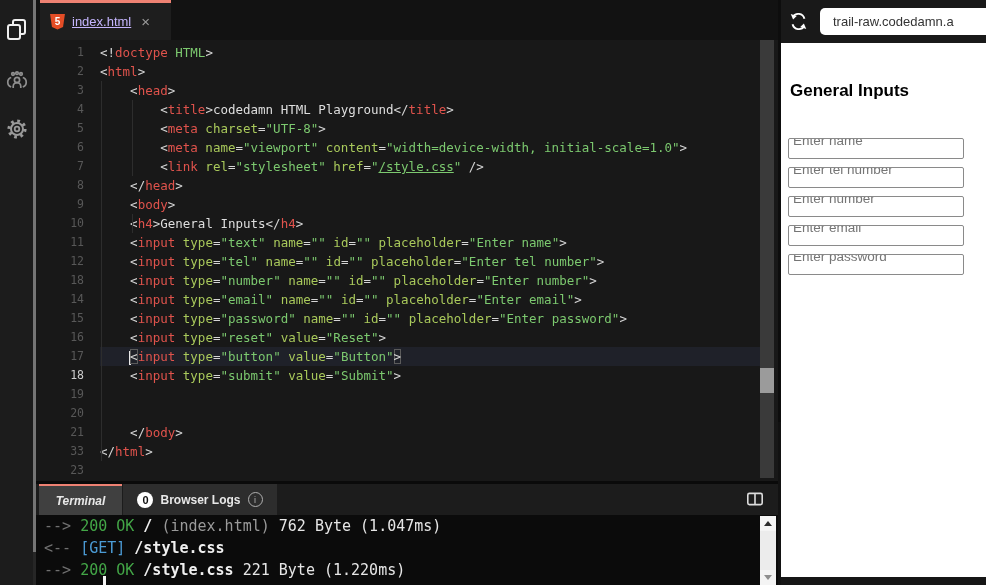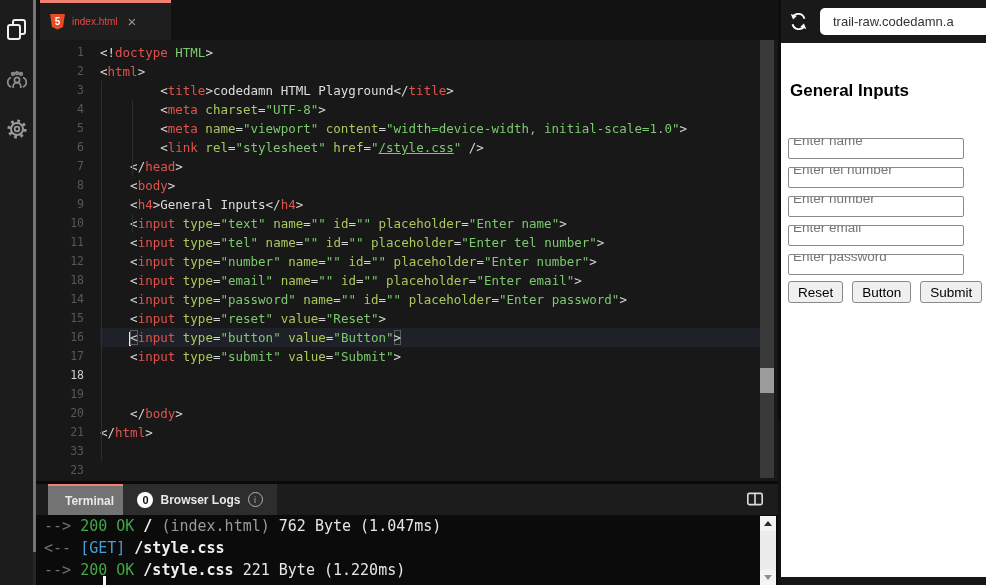--- a/index.html
+++ b/index.html
@@ -12,21 +12,21 @@
   .act-sep{position:absolute;left:33px;top:0;width:3px;height:585px;background:#262626;}
   .act-sep .thumb{position:absolute;left:0;top:0;width:3px;height:552px;background:#757575;}
 
   
   .editor-col{position:absolute;left:36px;top:0;width:742px;height:585px;background:#181818;}
   .tabbar{position:absolute;left:0;top:0;width:742px;height:40px;background:#121212;}
   .tab{position:absolute;left:4px;top:0;width:131px;height:40px;background:#1e1e1e;border-top:3px solid #ef8273;
        box-sizing:border-box;display:flex;align-items:center;padding-left:10px;cursor:pointer;}
   .html5-badge{width:15px;height:16px;background:#e44d26;clip-path:polygon(0 0,100% 0,87% 84%,50% 100%,13% 84%);
        color:#fff;font-size:10px;font-weight:bold;display:flex;align-items:center;justify-content:center;margin-right:7px;}
-  .tab-label{color:#ef4444;font-size:10px;}
+  .tab-label{color:#c4b5fd;font-size:13px;text-decoration:underline;}
   .tab-close{color:#9a9a9a;font-size:15px;margin-left:10px;cursor:pointer;line-height:1;}
 
   .editor{position:absolute;left:0;top:40px;width:742px;height:438px;background:#181818;overflow:hidden;
           font-family:"DejaVu Sans Mono",monospace;font-size:12.5px;line-height:19px;}
   .gutter{position:absolute;left:0;top:3px;width:64px;}
   .ln-num{height:19px;line-height:19px;text-align:right;padding-right:16px;color:#585858;font-size:11.5px;}
   .ln-num.active{color:#cdcdcd;}
   .code-area{position:absolute;left:64px;top:3px;width:660px;}
   .code-line{position:relative;height:19px;line-height:19px;white-space:pre;z-index:2;}
   .code-line.active{background:#1f2129;}
@@ -41,21 +41,21 @@
   .cursor{display:inline-block;width:2px;height:14px;background:#e8e8e8;vertical-align:middle;margin:0 -1px;}
   .indent-guide{position:absolute;width:1px;background:#2d2d2d;z-index:3;}
   .ed-scroll-track{position:absolute;left:724px;top:0;width:14px;height:438px;background:#3a3a3a;}
   .ed-scroll-thumb{position:absolute;left:724px;top:328px;width:14px;height:25px;background:#9b9b9b;cursor:pointer;}
 
   
   .terminal{position:absolute;left:0;top:481px;width:742px;height:104px;background:#0b0b0b;border-top:3px solid #0a0a0a;box-sizing:content-box;}
   .term-tabbar{position:absolute;left:0;top:0;width:742px;height:31px;background:#1c1c1c;}
   .term-tab{position:absolute;top:0;height:31px;box-sizing:border-box;display:flex;align-items:center;justify-content:center;cursor:pointer;gap:7px;}
   .term-tab .lbl{color:#e8e8e8;font-size:12px;font-weight:bold;}
-  .term-tab.active{left:12px;width:83px;background:#737373;border-top:2.5px solid #ef8273;}
+  .term-tab.active{left:3px;width:83px;background:#404040;border-top:2.5px solid #ef8273;font-style:italic;}
   .term-tab.logs{left:87px;width:154px;background:#2d2d2d;}
   .badge{width:16px;height:16px;border-radius:50%;background:#fff;color:#111;font-size:11px;font-weight:bold;
          display:flex;align-items:center;justify-content:center;}
   .info-ic{width:13px;height:13px;border-radius:50%;border:1px solid #b0b0b0;color:#b0b0b0;font-size:9px;
          display:flex;align-items:center;justify-content:center;font-style:normal;}
   .split-icon{position:absolute;right:14px;top:7px;cursor:pointer;}
   .term-body{position:absolute;left:0;top:31px;width:742px;height:73px;background:#0b0b0b;overflow:hidden;}
   .log-line{white-space:pre;font-family:"DejaVu Sans Mono",monospace;font-size:15px;line-height:22px;padding-left:8px;}
   .lg-arr{color:#707070;} .lg-ok{color:#43a647;} .lg-pth{color:#f0f0f0;font-weight:bold;}
   .lg-dim{color:#9a9a9a;} .lg-wht{color:#e6e6e6;} .lg-get{color:#4b9bd5;}
@@ -154,20 +154,21 @@
           <div class="ln-num">21</div>
           <div class="ln-num">33</div>
           <div class="ln-num">23</div>
         </div>
       <div class="indent-guide" style="left:65px;top:41px;height:380px"></div>
       <div class="indent-guide" style="left:96px;top:60px;height:76px"></div>
       <div class="indent-guide" style="left:96px;top:174px;height:19px"></div>
       <div class="code-area">
           <div class="code-line"><span class="tk-pun">&lt;!</span><span class="tk-tag">doctype</span><span class="tk-str"> HTML</span><span class="tk-pun">&gt;</span></div>
           <div class="code-line"><span class="tk-pun">&lt;</span><span class="tk-tag">html</span><span class="tk-pun">&gt;</span></div>
+          <div class="code-line"><span class="tk-pun">    &lt;</span><span class="tk-tag">head</span><span class="tk-pun">&gt;</span></div>
           <div class="code-line"><span class="tk-pun">        &lt;</span><span class="tk-tag">title</span><span class="tk-pun">&gt;</span><span class="tk-txt">codedamn HTML Playground</span><span class="tk-pun">&lt;/</span><span class="tk-tag">title</span><span class="tk-pun">&gt;</span></div>
           <div class="code-line"><span class="tk-pun">        &lt;</span><span class="tk-tag">meta</span><span class="tk-attr"> charset</span><span class="tk-pun">=</span><span class="tk-str">"UTF-8"</span><span class="tk-pun">&gt;</span></div>
           <div class="code-line"><span class="tk-pun">        &lt;</span><span class="tk-tag">meta</span><span class="tk-attr"> name</span><span class="tk-pun">=</span><span class="tk-str">"viewport"</span><span class="tk-attr"> content</span><span class="tk-pun">=</span><span class="tk-str">"width=device-width, initial-scale=1.0"</span><span class="tk-pun">&gt;</span></div>
           <div class="code-line"><span class="tk-pun">        &lt;</span><span class="tk-tag">link</span><span class="tk-attr"> rel</span><span class="tk-pun">=</span><span class="tk-str">"stylesheet"</span><span class="tk-attr"> href</span><span class="tk-pun">=</span><span class="tk-str">"</span><span class="tk-lnk">/style.css</span><span class="tk-str">"</span><span class="tk-pun"> /&gt;</span></div>
           <div class="code-line"><span class="tk-pun">    &lt;/</span><span class="tk-tag">head</span><span class="tk-pun">&gt;</span></div>
           <div class="code-line"><span class="tk-pun">    &lt;</span><span class="tk-tag">body</span><span class="tk-pun">&gt;</span></div>
           <div class="code-line"><span class="tk-pun">    &lt;</span><span class="tk-tag">h4</span><span class="tk-pun">&gt;</span><span class="tk-txt">General Inputs</span><span class="tk-pun">&lt;/</span><span class="tk-tag">h4</span><span class="tk-pun">&gt;</span></div>
           <div class="code-line"><span class="tk-pun">    &lt;</span><span class="tk-tag">input</span><span class="tk-attr"> type</span><span class="tk-pun">=</span><span class="tk-str">"text"</span><span class="tk-attr"> name</span><span class="tk-pun">=</span><span class="tk-str">""</span><span class="tk-attr"> id</span><span class="tk-pun">=</span><span class="tk-str">""</span><span class="tk-attr"> placeholder</span><span class="tk-pun">=</span><span class="tk-str">"Enter name"</span><span class="tk-pun">&gt;</span></div>
           <div class="code-line"><span class="tk-pun">    &lt;</span><span class="tk-tag">input</span><span class="tk-attr"> type</span><span class="tk-pun">=</span><span class="tk-str">"tel"</span><span class="tk-attr"> name</span><span class="tk-pun">=</span><span class="tk-str">""</span><span class="tk-attr"> id</span><span class="tk-pun">=</span><span class="tk-str">""</span><span class="tk-attr"> placeholder</span><span class="tk-pun">=</span><span class="tk-str">"Enter tel number"</span><span class="tk-pun">&gt;</span></div>
           <div class="code-line"><span class="tk-pun">    &lt;</span><span class="tk-tag">input</span><span class="tk-attr"> type</span><span class="tk-pun">=</span><span class="tk-str">"number"</span><span class="tk-attr"> name</span><span class="tk-pun">=</span><span class="tk-str">""</span><span class="tk-attr"> id</span><span class="tk-pun">=</span><span class="tk-str">""</span><span class="tk-attr"> placeholder</span><span class="tk-pun">=</span><span class="tk-str">"Enter number"</span><span class="tk-pun">&gt;</span></div>
@@ -237,22 +238,17 @@
     </div>
     <div class="pv-content">
       <div class="pv-heading">General Inputs</div>
       <div class="pv-form">
           <input class="pv-input" placeholder="Enter name" style="">
           <input class="pv-input" placeholder="Enter tel number" style="">
           <input class="pv-input" placeholder="Enter number" style="">
           <input class="pv-input" placeholder="Enter email" style="">
           <input class="pv-input" placeholder="Enter password" style="">
         </div>
-      <div class="pv-buttons">
-          <button class="pv-btn">Reset</button>
-          <button class="pv-btn">Button</button>
-          <button class="pv-btn">Submit</button>
-        </div>
     </div>
     <div class="pv-bottom"></div>
   </div>
 
 </div>
 
 </body></html>

